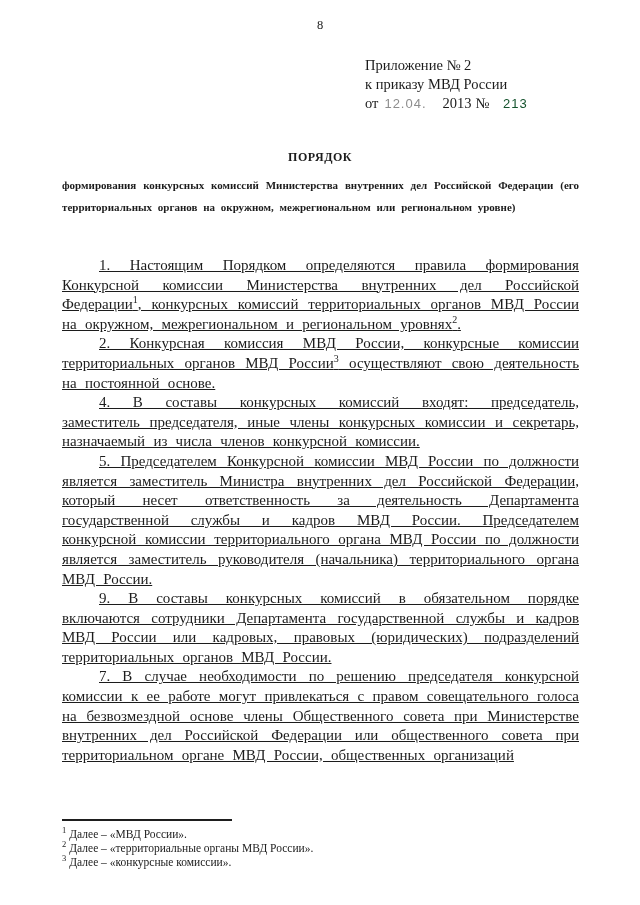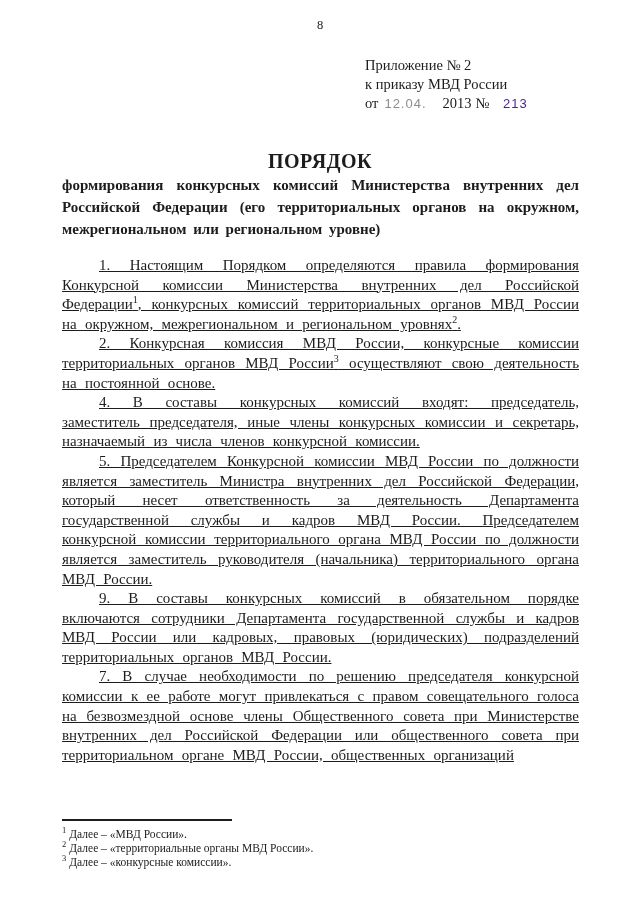--- a/index.html
+++ b/index.html
@@ -38,41 +38,41 @@
     align-items: center;
   }
   .stamp {
     font-family: Liberation Sans, sans-serif;
     color: #8d8d8d;
     font-size: 13px;
     letter-spacing: 1px;
     margin: 0 6px;
   }
   .stamp.number {
-    color: #4c1d95;
+    color: #14532d;
     margin-left: 14px;
   }
   .date-year { margin-left: 10px; }
   .doc-title {
     position: absolute;
     top: 150px;
     left: 0;
     width: 640px;
     text-align: center;
     font-weight: bold;
-    font-size: 20px;
+    font-size: 12px;
     letter-spacing: 0.5px;
   }
   .doc-subtitle {
     position: absolute;
     top: 174px;
     left: 62px;
     width: 517px;
     font-weight: bold;
-    font-size: 15px;
+    font-size: 11px;
     line-height: 22px;
     text-align: justify;
     word-spacing: 3px;
   }
   .doc-body {
     position: absolute;
     top: 256px;
     left: 62px;
     width: 517px;
     font-size: 15px;

